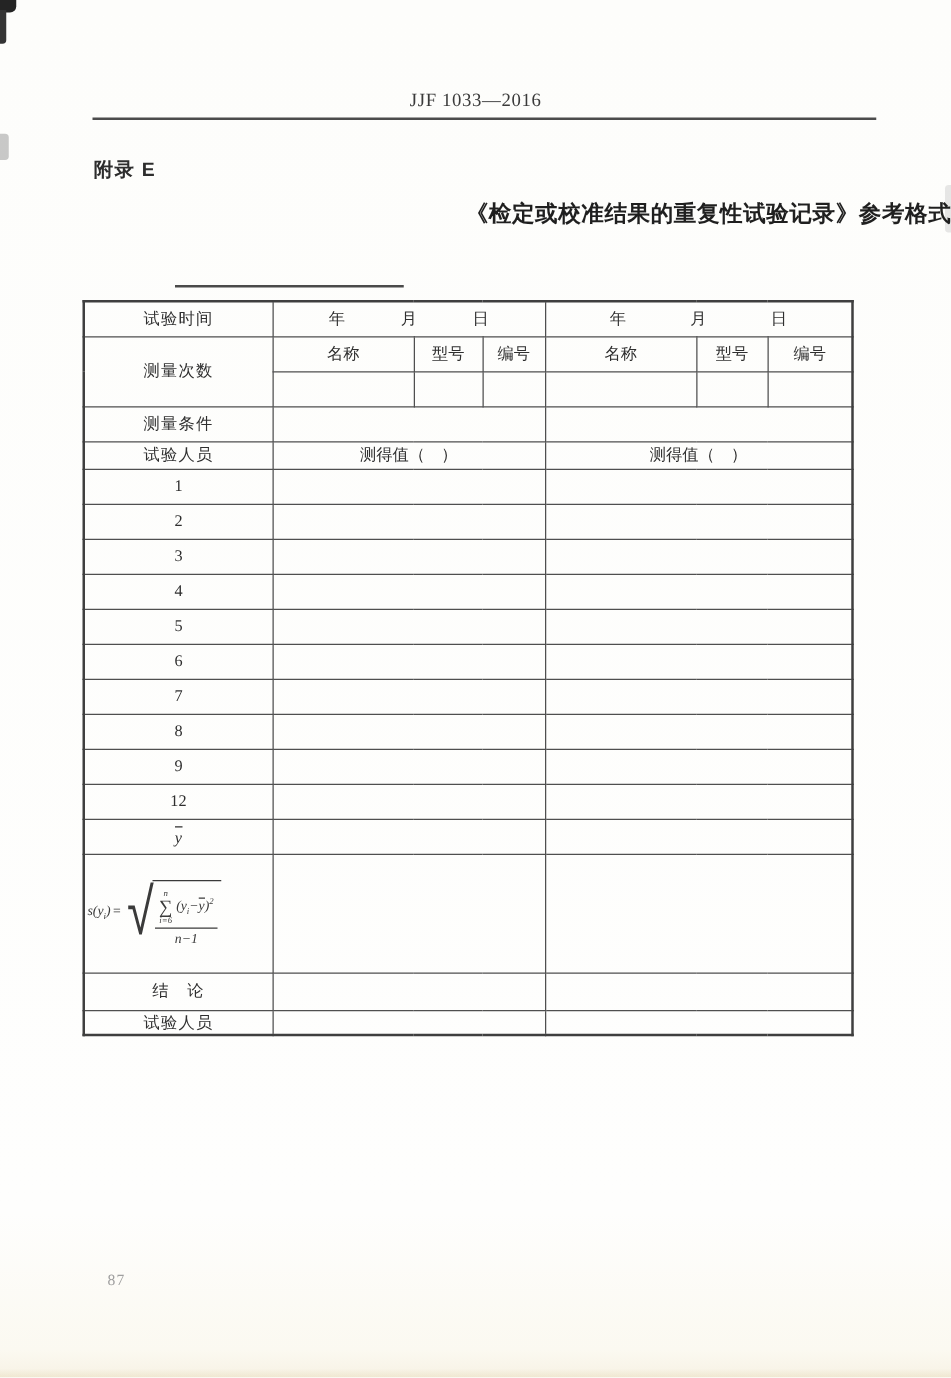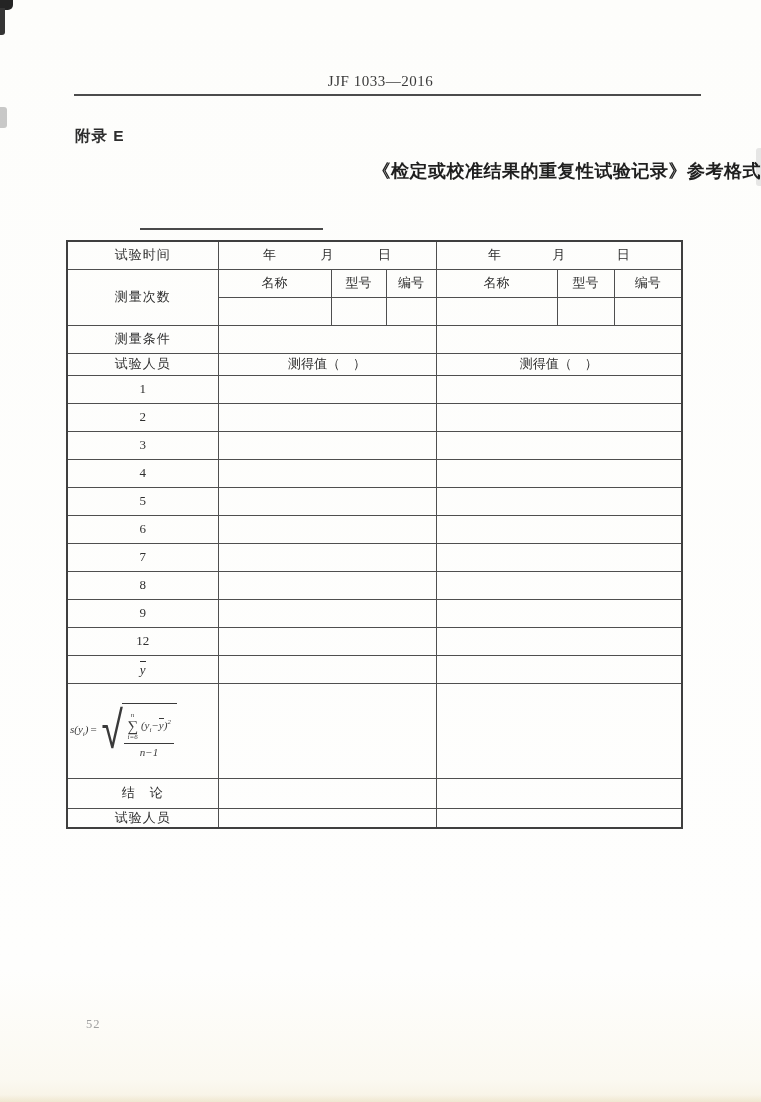--- a/index.html
+++ b/index.html
@@ -281,14 +281,14 @@
     </tr>
 
     <tr class="r29">
       <td class="lbl">试验人员</td>
       <td colspan="3"></td>
       <td colspan="3" class="gdiv"></td>
     </tr>
   </tbody>
     </table>
 
-  <div class="page-number">52</div>
+  <div class="page-number">87</div>
 </div>
 
 </body></html>

